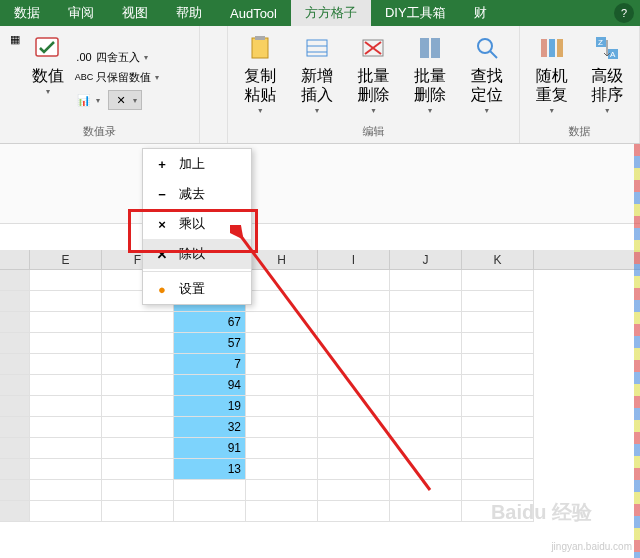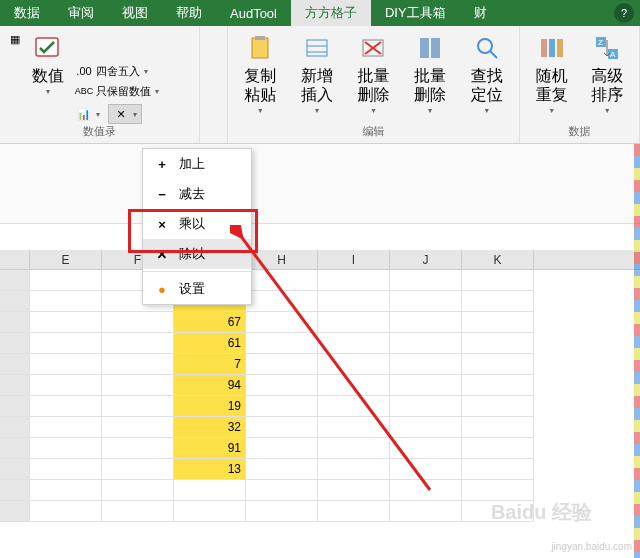--- a/index.html
+++ b/index.html
@@ -33,21 +33,21 @@
   .red-box { position: absolute; border: 3px solid #e02020; pointer-events: none; z-index: 20; }
   .red-arrow { position: absolute; z-index: 15; pointer-events:none;}
   
   .sheet-area { position: absolute; top: 250px; left: 0; right: 0; bottom: 0; }
   .col-headers { display: flex; background: #e6e6e6; border-bottom: 1px solid #ccc; height: 20px; }
   .col-h { width: 72px; text-align: center; border-right: 1px solid #ccc; font-size: 12px; color:#333; line-height:20px;}
   .col-h.sel { background: #d0d0d0; }
   .rows { }
   .row { display: flex; height: 21px; }
   .cell { width: 72px; border-right: 1px solid #e0e0e0; border-bottom: 1px solid #e0e0e0; text-align: right; padding-right: 4px; font-size: 12px; line-height: 20px;}
-  .cell.selband { background: #fde047; }
+  .cell.selband { background: #7dd3fc; }
   
   .watermark { position:absolute; right:8px; bottom:6px; font-size:10px; color:#ccc; z-index:30;}
   .baidu-logo { position:absolute; right:48px; bottom:32px; color:#ddd; font-size:20px; font-weight:bold; z-index:30;}
   
   .stripe { position:absolute; right:0; top:144px; width:6px; bottom:0; background: repeating-linear-gradient(180deg,#d44 0,#d44 12px,#48d 12px,#48d 24px,#dd4 24px,#dd4 36px); opacity:.6;}
 </style>
 </head>
 <body>
 
 <div class="ribbon-tabs">
@@ -74,21 +74,21 @@
       <div class="big-btn">
         <div class="icon">
           <svg width="28" height="28">
               <rect x="2" y="4" width="22" height="18" rx="2" fill="#fff" stroke="#c44" stroke-width="1.5"></rect>
               <path d="M6 14 l4 4 l10 -10" stroke="#2a7a3a" stroke-width="2.5" fill="none"></path>
             </svg>
         </div>
         <span class="lbl">数值</span>
         <span class="arrow-down">▾</span>
       </div>
-      <div class="small-stack" style="justify-content:flex-end; padding-top:4px;">
+      <div class="small-stack" style="justify-content:center; padding-top:4px;">
         <div class="small-btn">
             <span class="icon">.00</span>
             <span>四舍五入</span>
             <span class="arrow-down">▾</span>
           </div>
         <div class="small-btn">
             <span class="icon" style="font-size:9px">ABC</span>
             <span>只保留数值</span>
             <span class="arrow-down">▾</span>
           </div>
@@ -274,21 +274,21 @@
         <div class="cell selband">67</div>
         <div class="cell"></div>
         <div class="cell"></div>
         <div class="cell"></div>
         <div class="cell"></div>
       </div>
       <div class="row">
         <div class="cell" style="width: 30px; background: rgb(230, 230, 230); text-align: center;"></div>
         <div class="cell"></div>
         <div class="cell"></div>
-        <div class="cell selband">61</div>
+        <div class="cell selband">57</div>
         <div class="cell"></div>
         <div class="cell"></div>
         <div class="cell"></div>
         <div class="cell"></div>
       </div>
       <div class="row">
         <div class="cell" style="width: 30px; background: rgb(230, 230, 230); text-align: center;"></div>
         <div class="cell"></div>
         <div class="cell"></div>
         <div class="cell selband">7</div>

